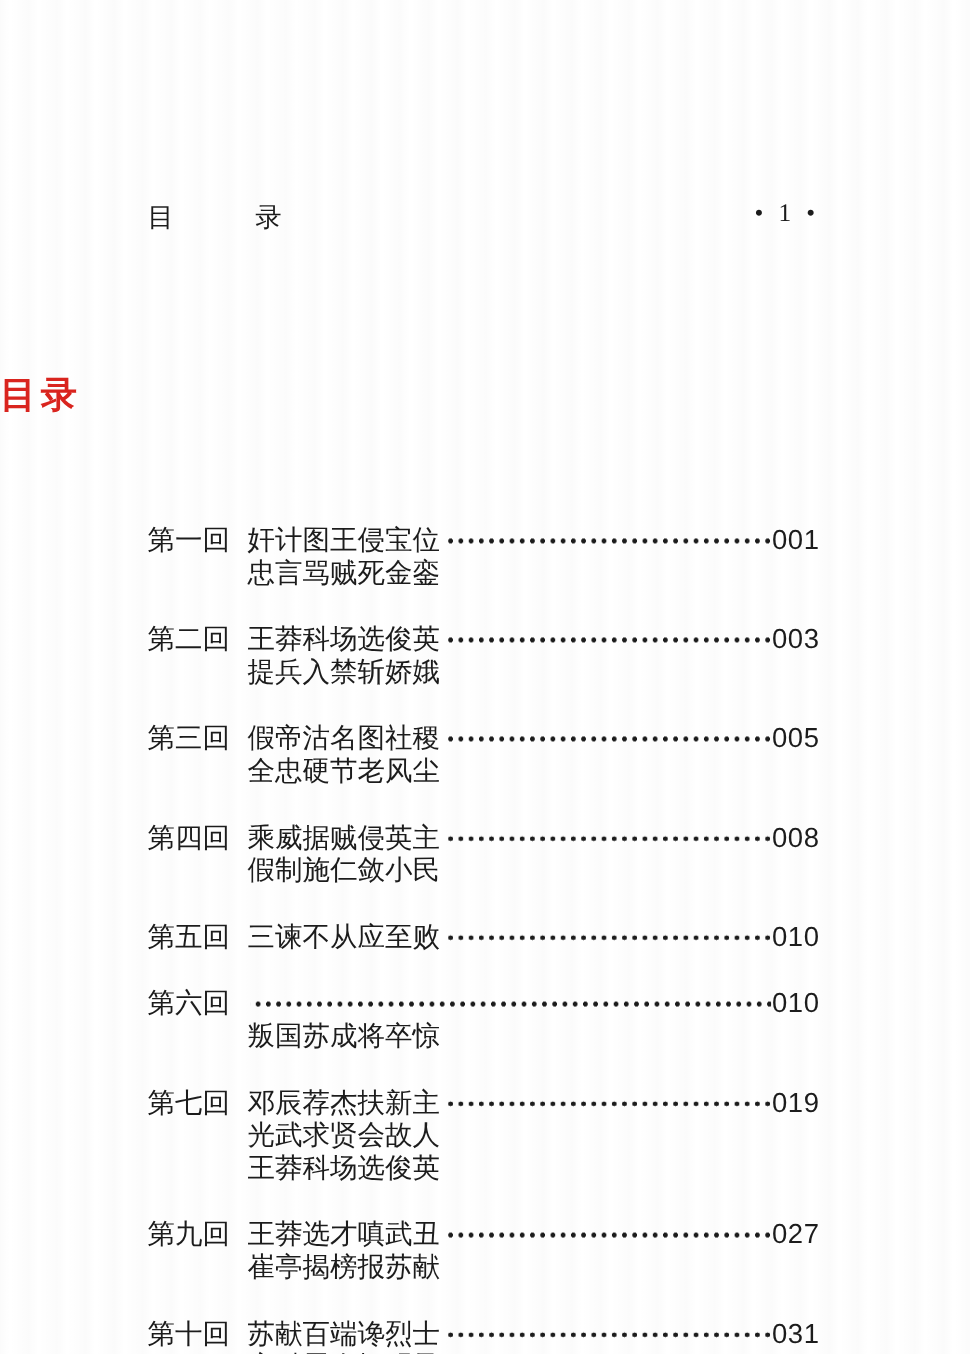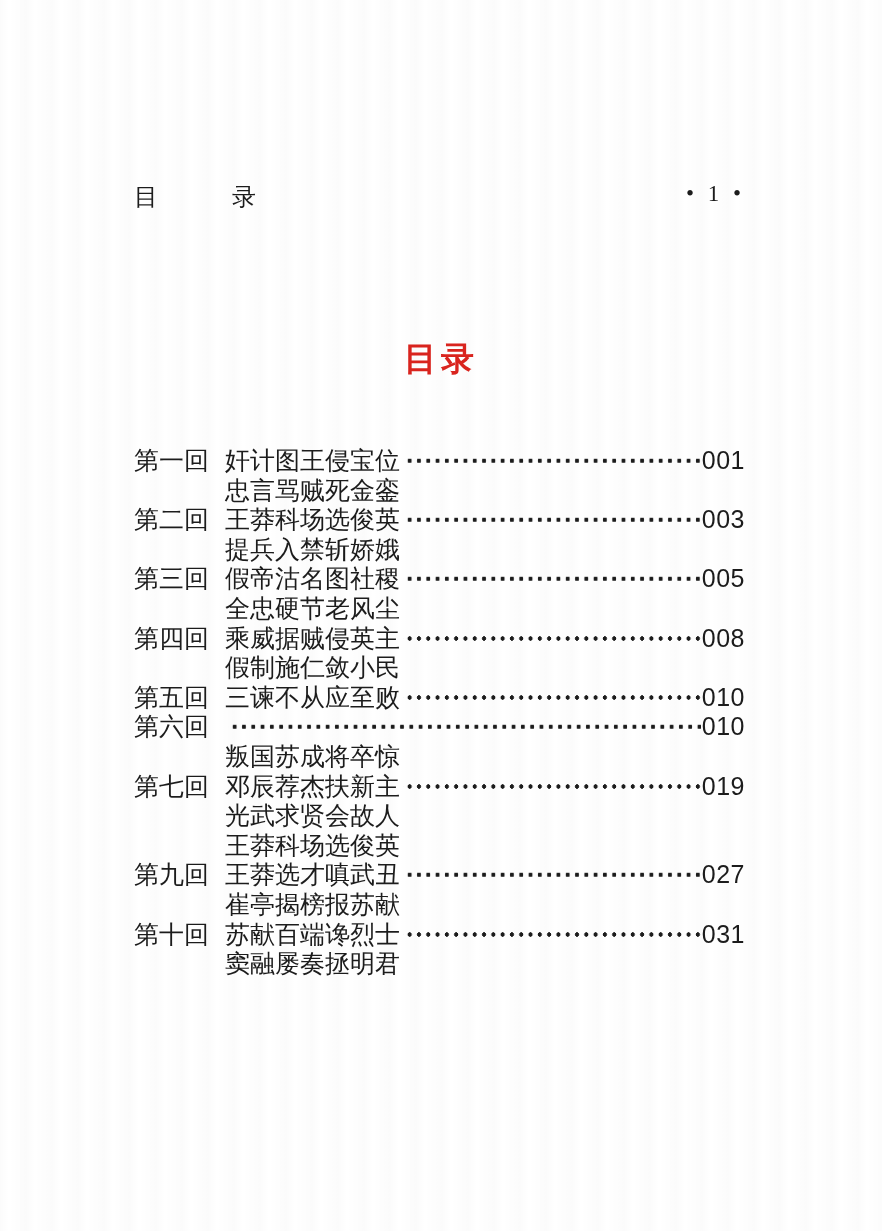--- a/index.html
+++ b/index.html
@@ -27,35 +27,35 @@
   }
   .running-header .folio {
     font-size: 23px;
     letter-spacing: 4px;
   }
   
   .toc-title {
     position: absolute;
     left: 0; right: 0; top: 337px;
     margin: 0;
-    text-align: center;
+    text-align: left;
     font-family: "Liberation Sans", sans-serif;
     font-weight: bold;
     font-size: 33px;
     letter-spacing: 4px;
   }
   
   .toc-list {
     position: absolute;
     left: 134px; right: 137px; top: 446px;
     font-size: 25px;
     line-height: 29.6px;
   }
   .entry { margin: 0; }
-  .l1 { display: flex; align-items: baseline; white-space: nowrap; }
+  .l1 { display: flex; align-items: baseline; white-space: nowrap; margin-top: 31px; }
   .chapter { flex: 0 0 91px; }
   .t1 { flex: 0 0 auto; }
   .leader {
     flex: 1 1 auto;
     align-self: stretch;
     margin: 0 1px 0 3px;
     background-image: radial-gradient(circle, #1c1c1c 2px, rgba(0,0,0,0) 2.4px);
     background-size: 9.3px 100%;
     background-position: 2px 54%;
     background-repeat: repeat-x;

